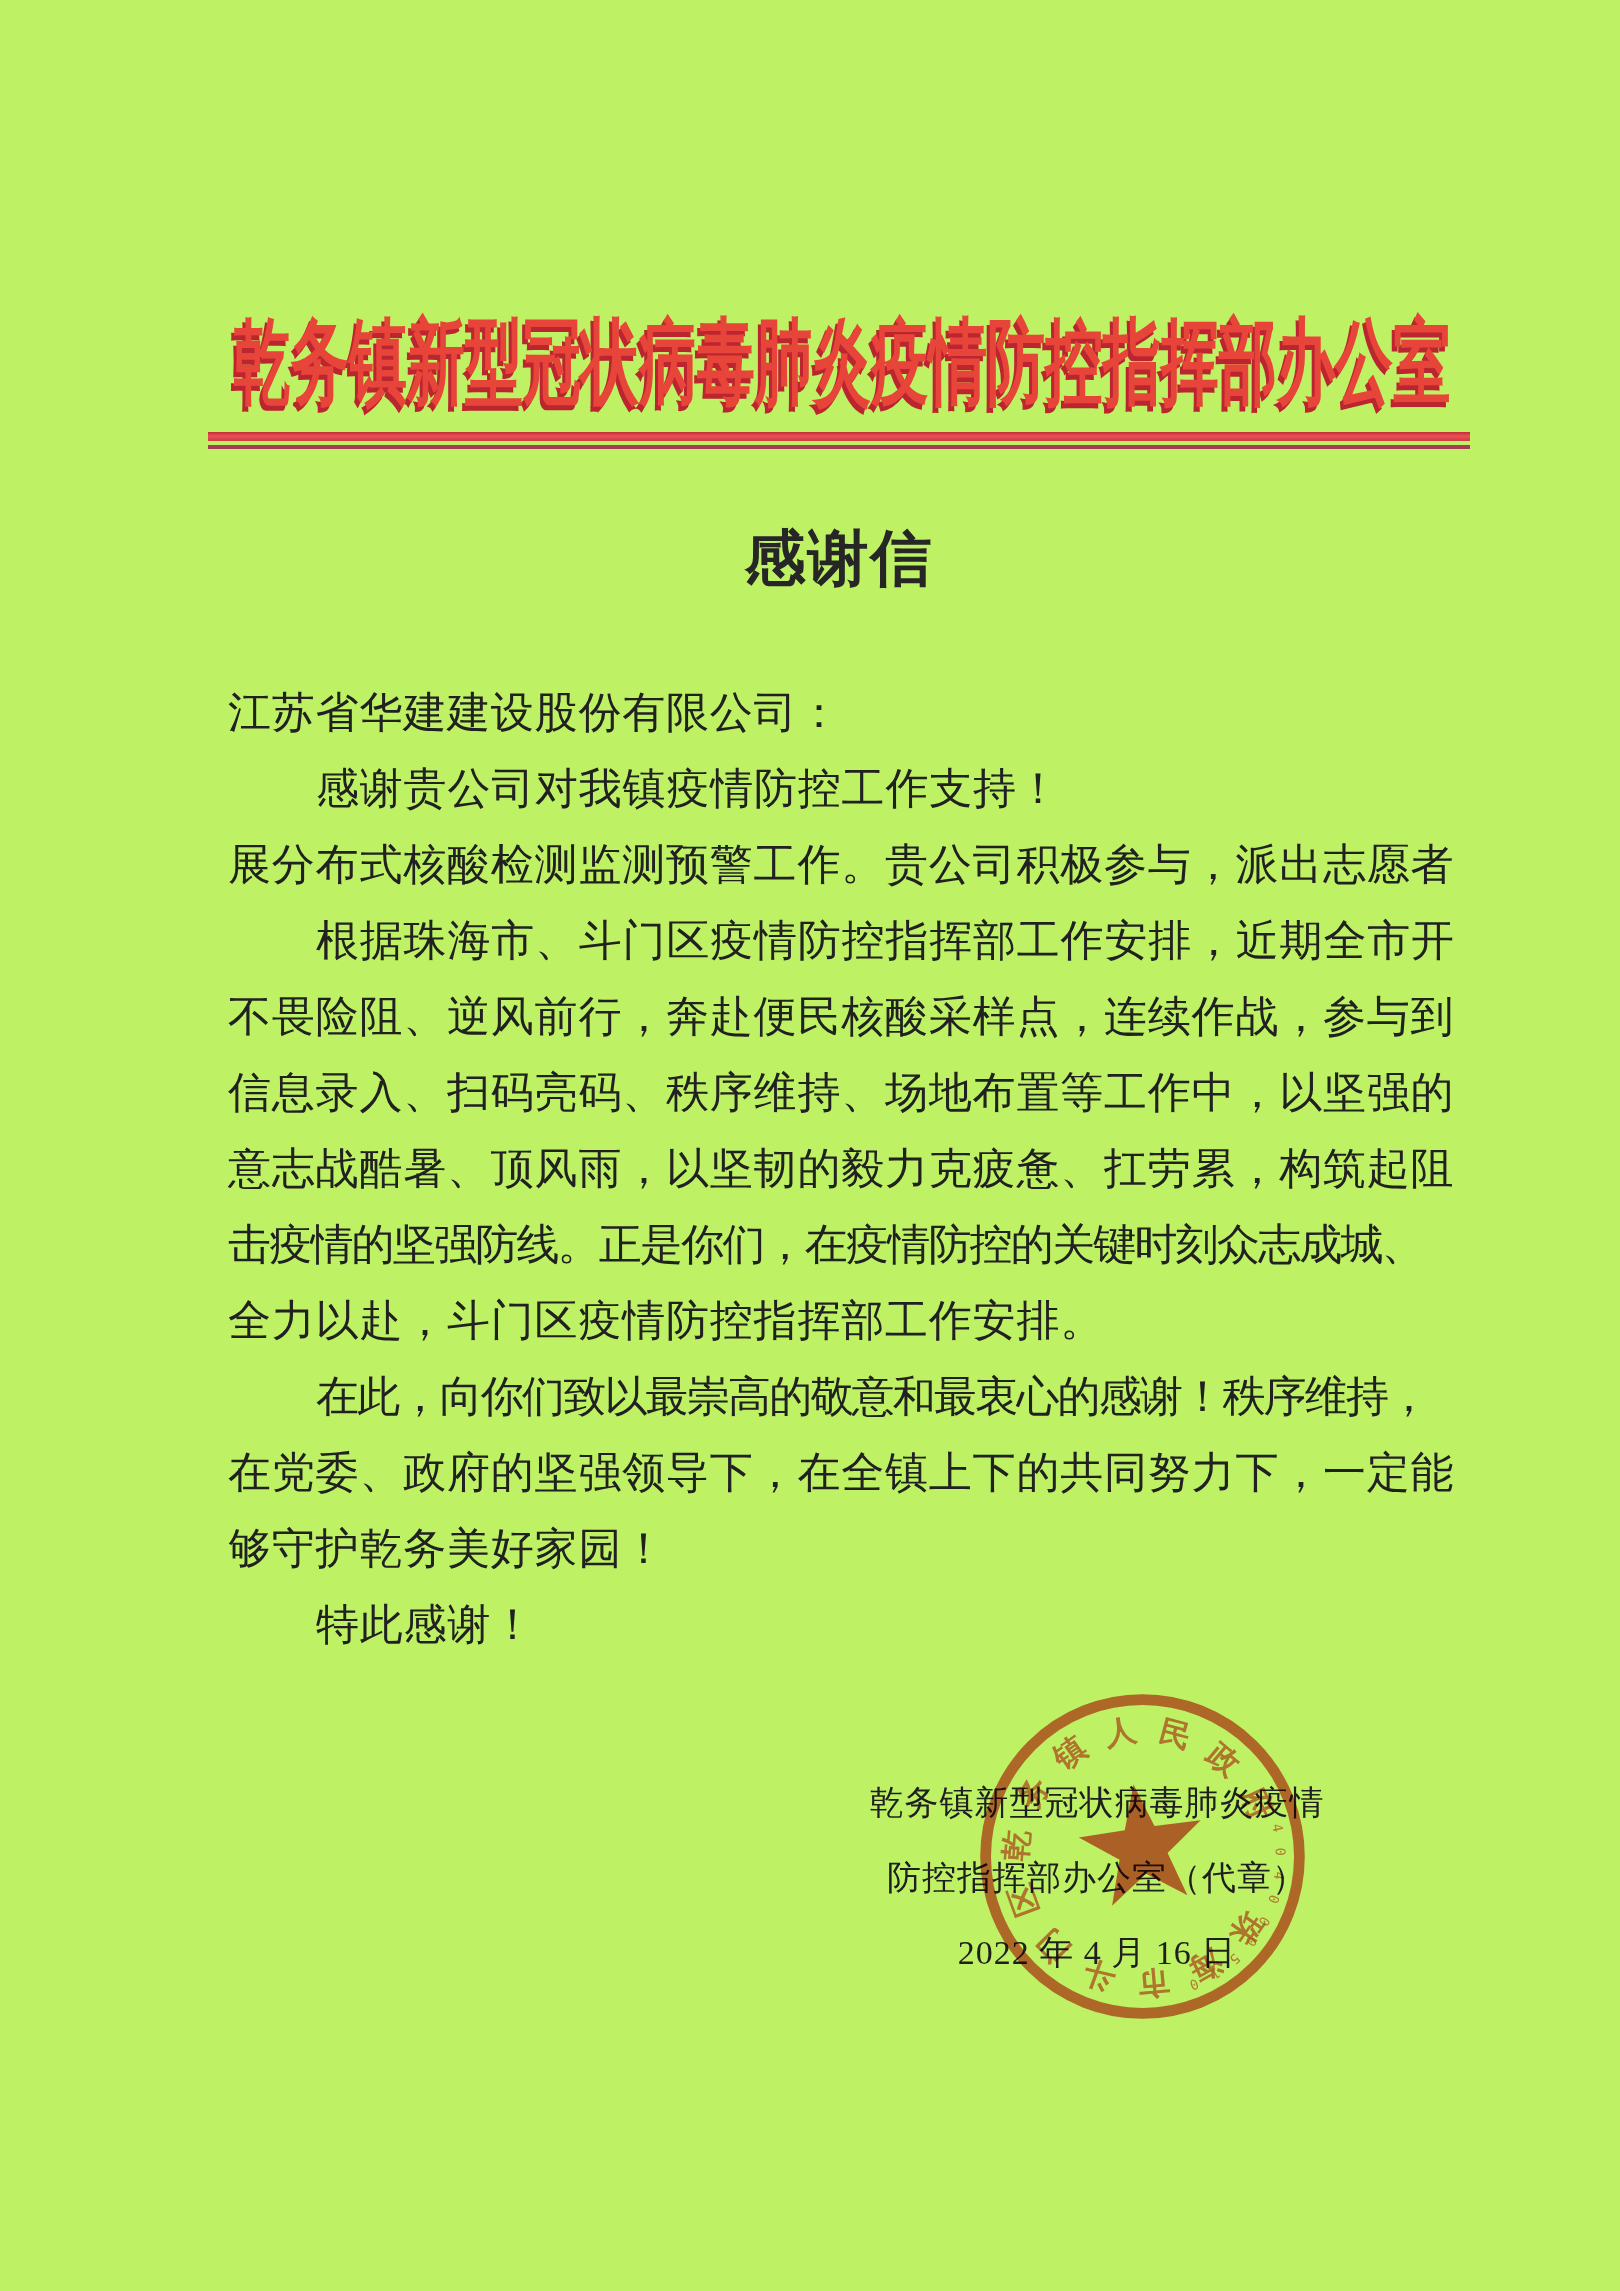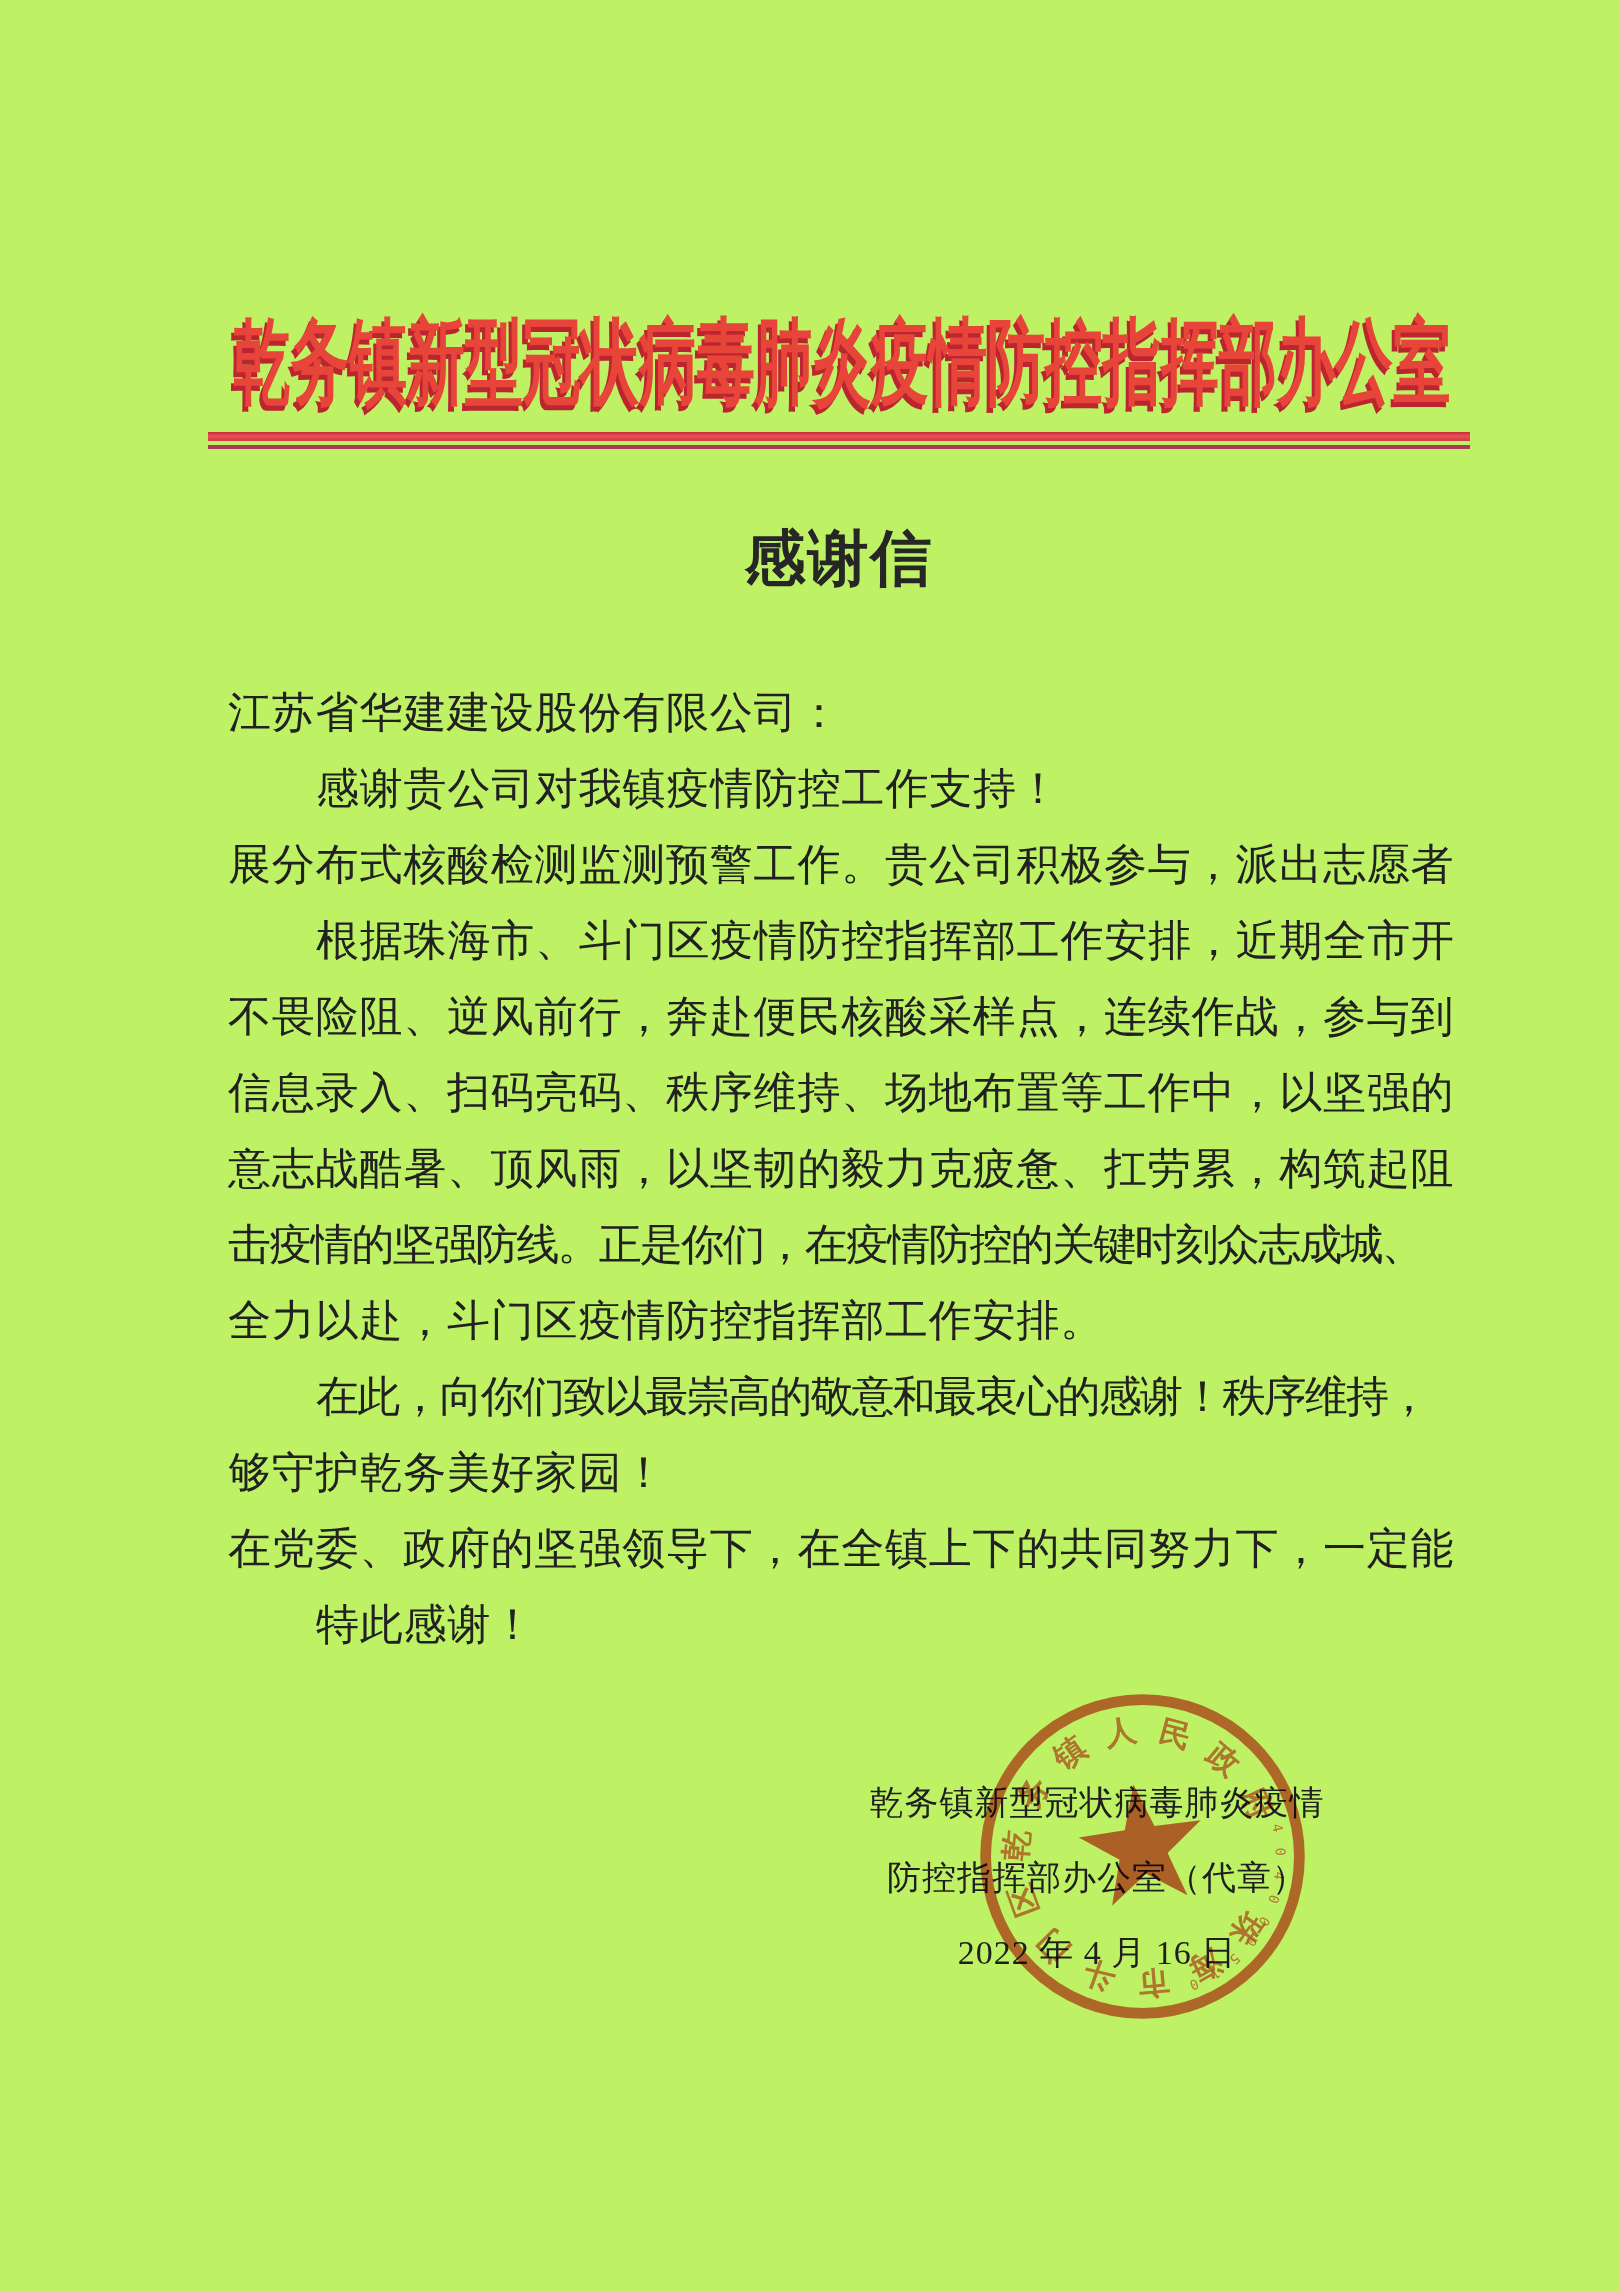--- a/index.html
+++ b/index.html
@@ -76,22 +76,22 @@
       <div class="body-line">江苏省华建建设股份有限公司：</div>
       <div class="body-line indent">感谢贵公司对我镇疫情防控工作支持！</div>
       <div class="body-line">展分布式核酸检测监测预警工作。贵公司积极参与，派出志愿者</div>
       <div class="body-line indent">根据珠海市、斗门区疫情防控指挥部工作安排，近期全市开</div>
       <div class="body-line">不畏险阻、逆风前行，奔赴便民核酸采样点，连续作战，参与到</div>
       <div class="body-line">信息录入、扫码亮码、秩序维持、场地布置等工作中，以坚强的</div>
       <div class="body-line">意志战酷暑、顶风雨，以坚韧的毅力克疲惫、扛劳累，构筑起阻</div>
       <div class="body-line tight">击疫情的坚强防线。正是你们，在疫情防控的关键时刻众志成城、</div>
       <div class="body-line">全力以赴，斗门区疫情防控指挥部工作安排。</div>
       <div class="body-line indent tight">在此，向你们致以最崇高的敬意和最衷心的感谢！秩序维持，</div>
+      <div class="body-line">在党委、政府的坚强领导下，在全镇上下的共同努力下，一定能</div>
       <div class="body-line">够守护乾务美好家园！</div>
-      <div class="body-line">在党委、政府的坚强领导下，在全镇上下的共同努力下，一定能</div>
       <div class="body-line indent">特此感谢！</div>
     </div>
 
   <div class="signature">
     <div>乾务镇新型冠状病毒肺炎疫情</div>
     <div>防控指挥部办公室（代章）</div>
     <div>2022 年 4 月 16 日</div>
   </div>
 
   <svg class="stamp" viewBox="0 0 360 360">

